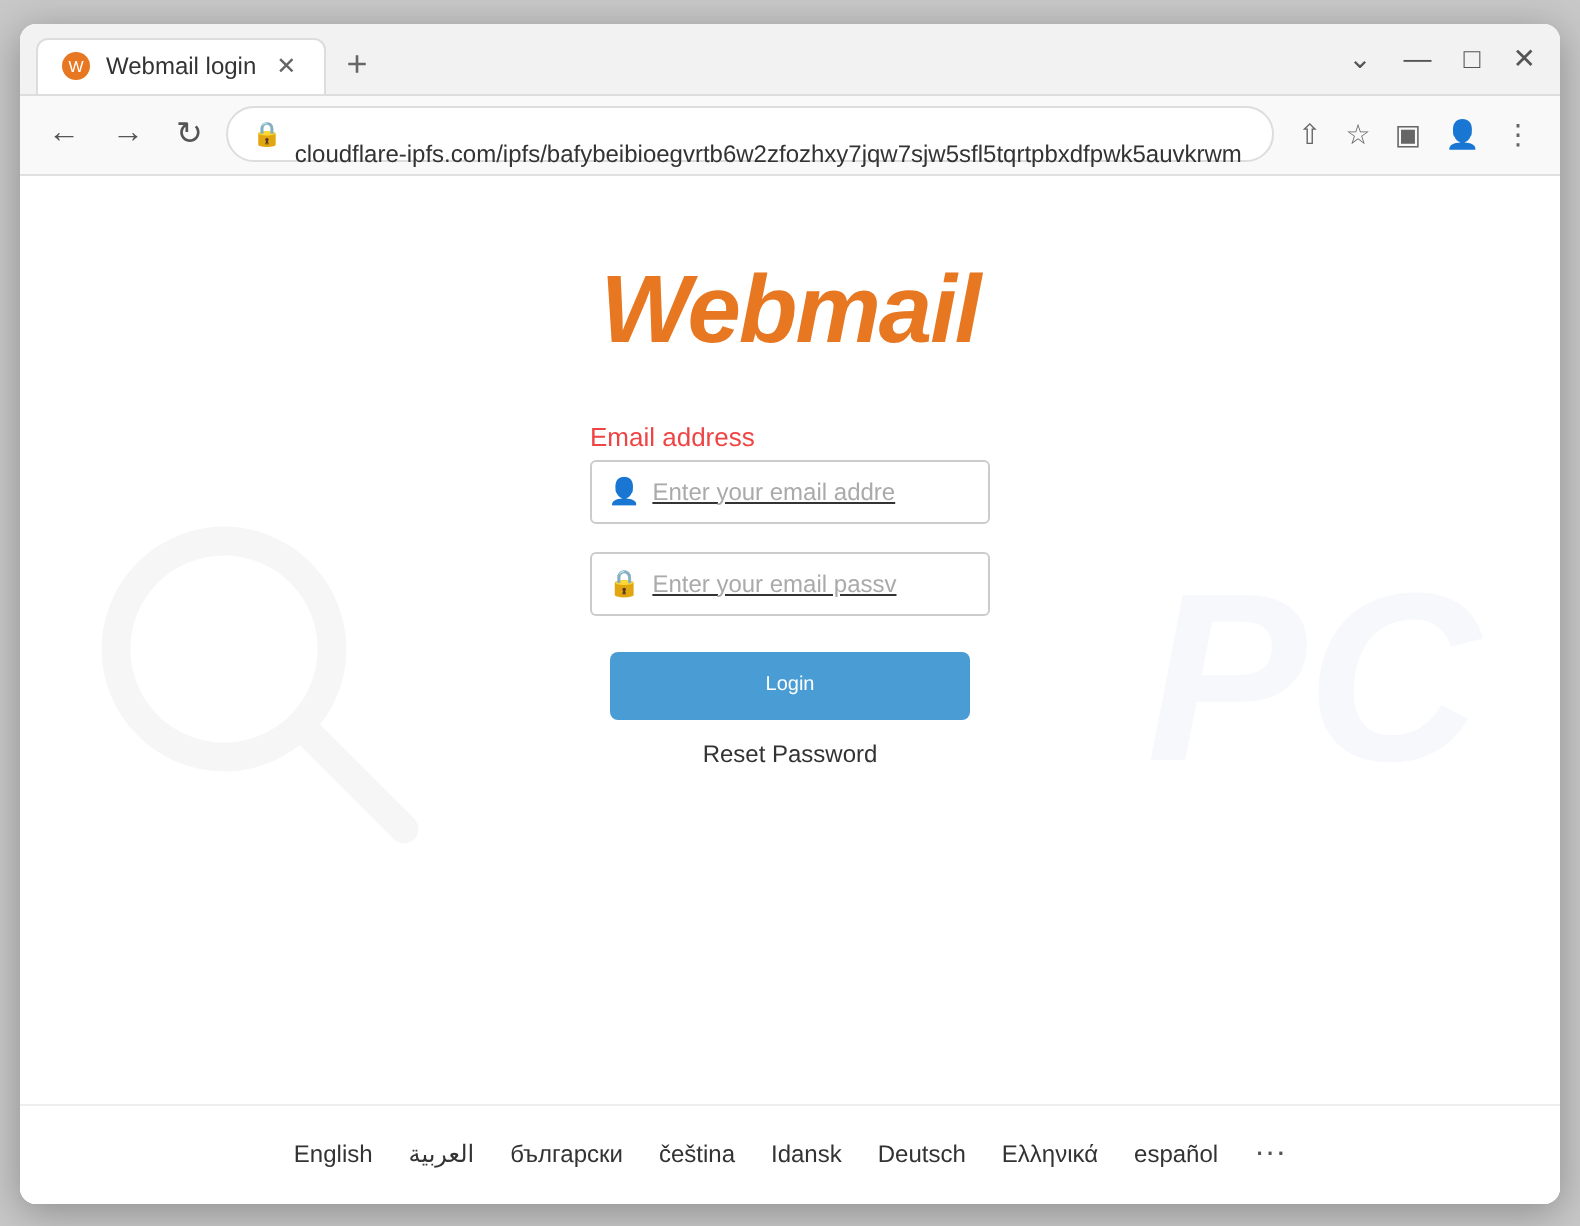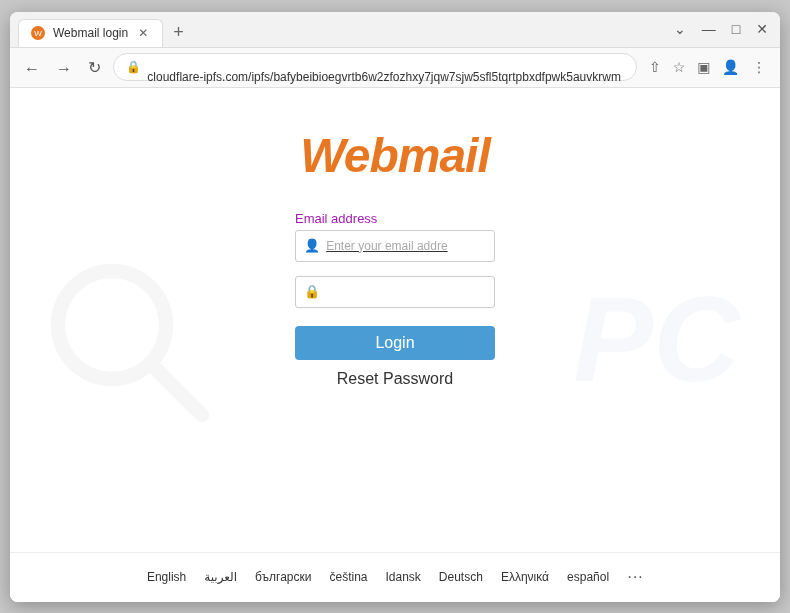--- a/index.html
+++ b/index.html
@@ -222,21 +222,21 @@
     }
 
     .form-group {
       display: flex;
       flex-direction: column;
       margin-bottom: 14px;
       width: 200px;
     }
     .form-label {
       font-size: 13px;
-      color: #a21caf;
+      color: #ef4444;
       margin-bottom: 4px;
     }
     .input-wrapper {
       display: flex;
       align-items: center;
       border: 1px solid #ccc;
       border-radius: 3px;
       background: white;
       padding: 0 8px;
       height: 32px;
@@ -254,34 +254,34 @@
       flex: 1;
       background: transparent;
       width: 100%;
       text-decoration: underline;
     }
     .form-input::placeholder {
       color: #aaa;
     }
 
     .login-btn {
-      width: 200px;
+      width: 180px;
       height: 34px;
       background: #4a9dd4;
       color: white;
       border: none;
       border-radius: 4px;
-      font-size: 16px;
+      font-size: 10px;
       cursor: pointer;
       margin-top: 4px;
       margin-bottom: 10px;
     }
 
     .reset-link {
-      font-size: 16px;
+      font-size: 12px;
       color: #333;
       text-decoration: none;
       cursor: pointer;
     }
 
     
     .language-bar {
       position: absolute;
       bottom: 0;
       left: 0;
@@ -369,20 +369,21 @@
         <label class="form-label">Email address</label>
         <div class="input-wrapper">
           <span class="input-icon">👤</span>
           <input class="form-input" type="email" placeholder="Enter your email addre" style="">
         </div>
       </div>
 
       <div class="form-group">
         <div class="input-wrapper">
           <span class="input-icon">🔒</span>
+          <input class="form-input" type="password" placeholder="Enter your email passv" style="">
         </div>
       </div>
 
       <button class="login-btn">Login</button>
 
       <a class="reset-link">Reset Password</a>
     </div>
 
     <div class="language-bar">
       <a class="lang-item">English</a>

